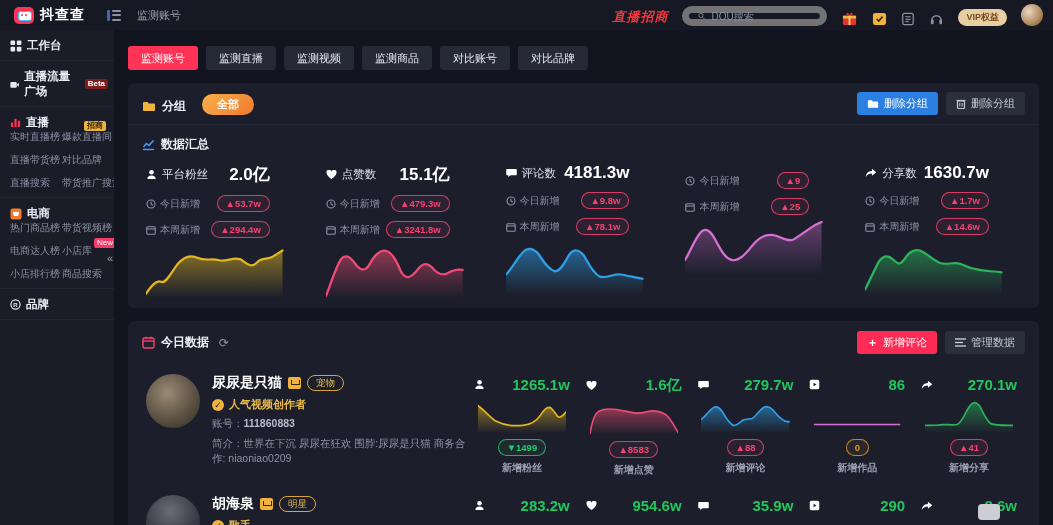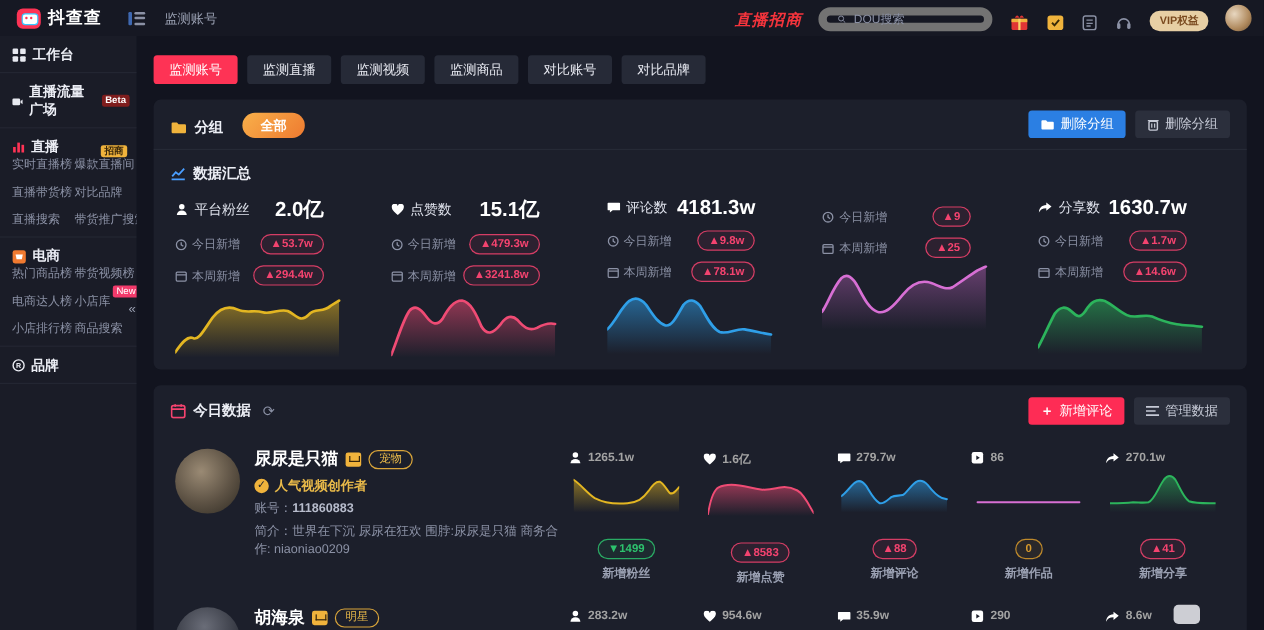--- a/index.html
+++ b/index.html
@@ -110,24 +110,24 @@
     line-height:14px}
   .verify-row{display:flex;align-items:center;gap:5px;margin-top:5px;
     font-size:11px;font-weight:bold;color:#e8b949}
   .vcheck{width:12px;height:12px;border-radius:50%;background:#f0b33c;color:#1c1f2b;
     font-size:9px;display:flex;align-items:center;justify-content:center;font-weight:bold}
   .acct-line{margin-top:5px;font-size:10.5px;color:#8b91a5;white-space:nowrap;overflow:hidden}
   .acct-line .v{color:#b7bccc;font-weight:bold}
   .bio{white-space:normal;line-height:1.45;max-height:30px}
 
   .stat-cell{text-align:center;padding:2px 8px 0}
-  .stat-top{display:flex;align-items:center;justify-content:flex-start;gap:5px;
-    font-size:10px;font-weight:bold;color:#a3a3a3}
+  .stat-top{display:flex;align-items:center;justify-content:space-between;gap:5px;
+    font-size:15px;font-weight:bold;color:#22c55e}
   .spark2{width:92%;height:34px;margin:6px auto 0}
-  .stat-delta{margin-top:20px}
+  .stat-delta{margin-top:4px}
   .stat-label{margin-top:5px;font-size:10px;color:#9aa0b2;font-weight:bold}
 
   .scroll-thumb{position:absolute;left:978px;top:504px;width:22px;height:16px;
     background:#cdced4;border-radius:4px;z-index:9}
   .ic{flex:none}
 </style>
 </head>
 <body>
 
 <svg width="0" height="0" style="position:absolute">

